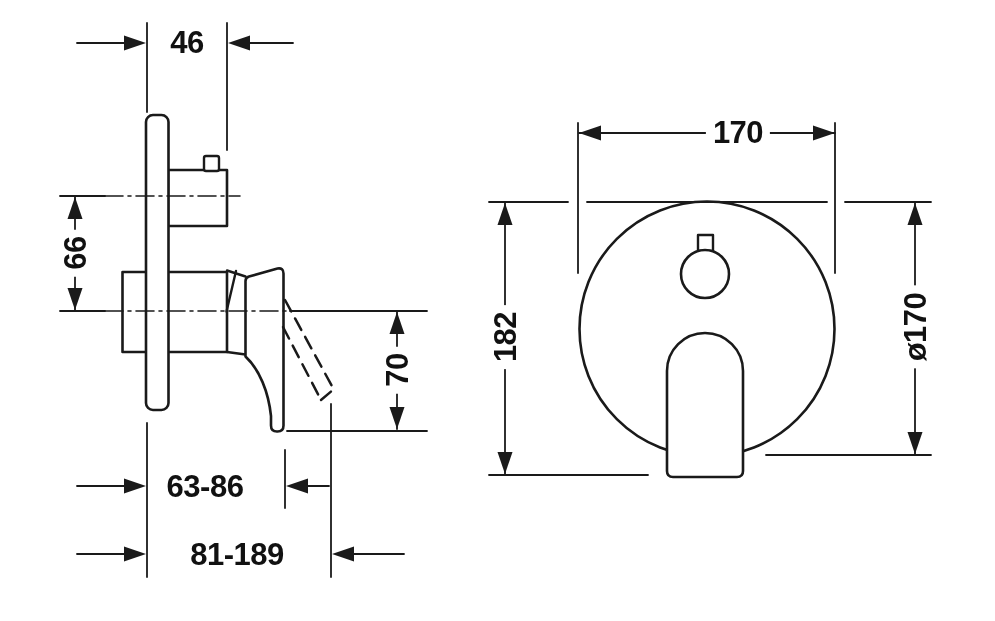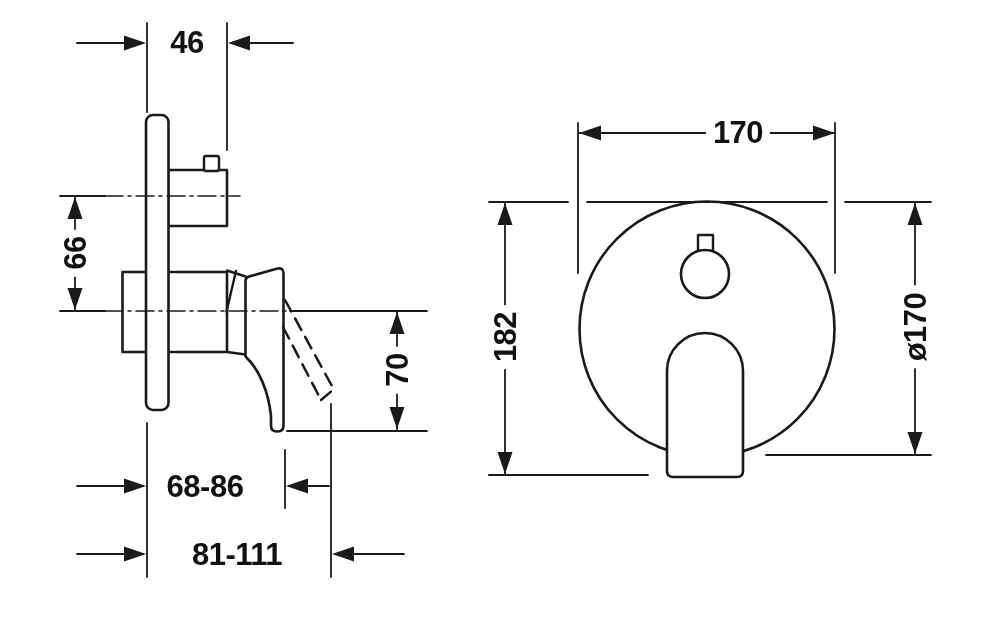--- a/index.html
+++ b/index.html
@@ -123,19 +123,19 @@
         <polygon points="915,203 907.5,225 922.5,225" fill="#1a1a1a" stroke="none"></polygon>
         <polygon points="915,454 907.5,432 922.5,432" fill="#1a1a1a" stroke="none"></polygon>
       </g>
 
     </g>
   </svg>
 
   <div class="dim" style="left:187px;top:42px;">46</div>
   <div class="dim rot" style="left:75px;top:253px;">66</div>
   <div class="dim rot" style="left:397px;top:370px;">70</div>
-  <div class="dim" style="left:205px;top:486px;">68-86</div>
-  <div class="dim" style="left:237px;top:554px;">81-111</div>
+  <div class="dim" style="left:205px;top:486px;">63-86</div>
+  <div class="dim" style="left:237px;top:554px;">81-189</div>
   <div class="dim" style="left:706px;top:132px;margin-left:32px;">170</div>
   <div class="dim rot" style="left:505px;top:337px;">182</div>
   <div class="dim rot" style="left:915px;top:327px;">ø170</div>
 
 </div>
 
 </body></html>

